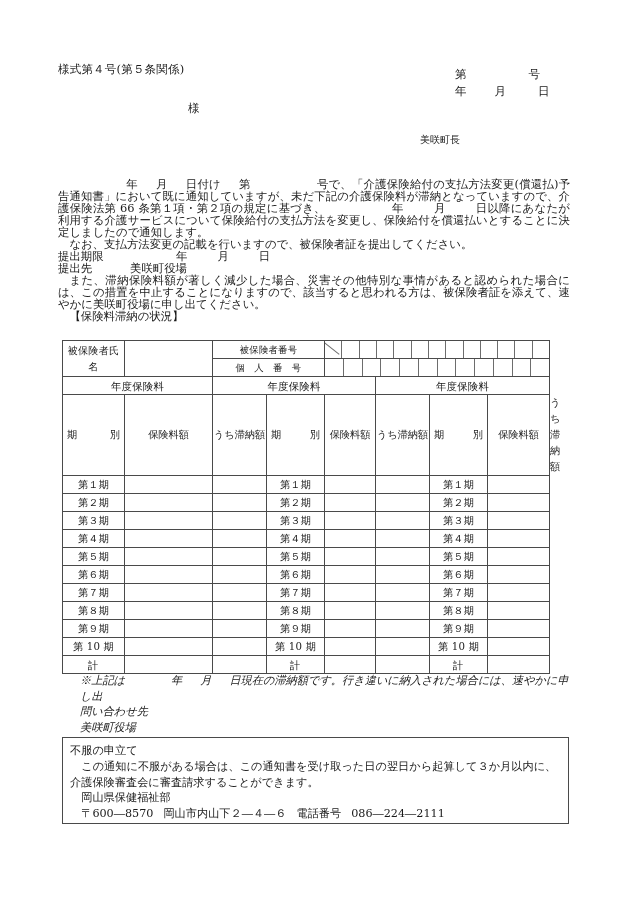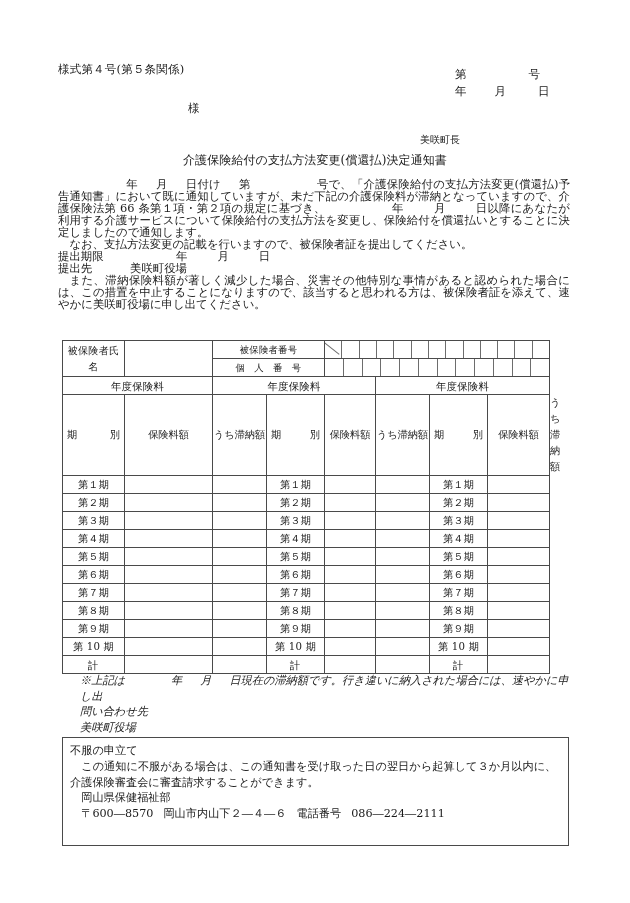--- a/index.html
+++ b/index.html
@@ -205,21 +205,21 @@
   .fn-cont { padding-left: 16px; }
   .contact { margin-top: 0; }
 
   
   .appeal-box {
     position: absolute;
     left: 62px;
     top: 737px;
     width: 507px;
     border: 1px solid #4a4a4a;
-    padding: 5px 6px 23px 7px;
+    padding: 5px 6px 1px 7px;
     box-sizing: border-box;
     font-size: 11.2px;
     line-height: 15.8px;
   }
   .appeal-box p { margin: 0; }
   .ap-ind { text-indent: 1em; }
   .ap-sub { text-indent: 1em; }
   .zip-line { text-indent: 1em; white-space: nowrap; }
   .zip-line .g1 { display: inline-block; width: 10px; }
   .zip-line .g2 { display: inline-block; width: 10px; }
@@ -235,33 +235,33 @@
     <span class="ln">
       <span>第</span><span class="sp-a"></span><span>号</span>
     </span>
     <span class="ln">
       <span>年</span><span class="sp-b"></span><span>月</span><span class="sp-c"></span><span>日</span>
     </span>
   </div>
 
   <div class="addressee">様</div>
   <div class="issuer">美咲町長</div>
-  <div class="doc-title">介護保険給付の支払方法変更(償還払)決定通知書</div>
 
   <div class="body-area">
     <p><span class="lead-gap"></span><span>年</span><span class="gap-s"></span><span>月</span><span class="gap-s"></span><span>日付け</span><span class="gap-s"></span><span>第</span><span class="gap-xl"></span><span>号で、「介護保険給付の支払方法変更(償還払)予告通知書」において既に通知していますが、未だ下記の介護保険料が滞納となっていますので、介護保険法第 66 条第１項・第２項の規定に基づき、</span><span class="gap-xl"></span><span>年</span><span class="gap-m"></span><span>月</span><span class="gap-m"></span><span>日以降にあなたが利用する介護サービスについて保険給付の支払方法を変更し、保険給付を償還払いとすることに決定しましたので通知します。</span></p>
 
     <p class="indent1">なお、支払方法変更の記載を行いますので、被保険者証を提出してください。</p>
 
     <p class="submit-line"><span class="lbl">提出期限</span><span class="gap-l"></span><span>年</span><span class="gap-m"></span><span>月</span><span class="gap-m"></span><span>日</span></p>
 
     <p class="submit-line"><span class="lbl">提出先</span><span>美咲町役場</span></p>
 
     <p class="indent1">また、滞納保険料額が著しく減少した場合、災害その他特別な事情があると認められた場合には、この措置を中止することになりますので、該当すると思われる方は、被保険者証を添えて、速やかに美咲町役場に申し出てください。</p>
 
+    <p class="status-head">【保険料滞納の状況】</p>
   </div>
 
   <div class="tbl-wrap">
     <table class="main">
       <colgroup>
         <col style="width:62px">
           <col style="width:88px">
         <col style="width:54px">
           <col style="width:58px">
           <col style="width:51px">

